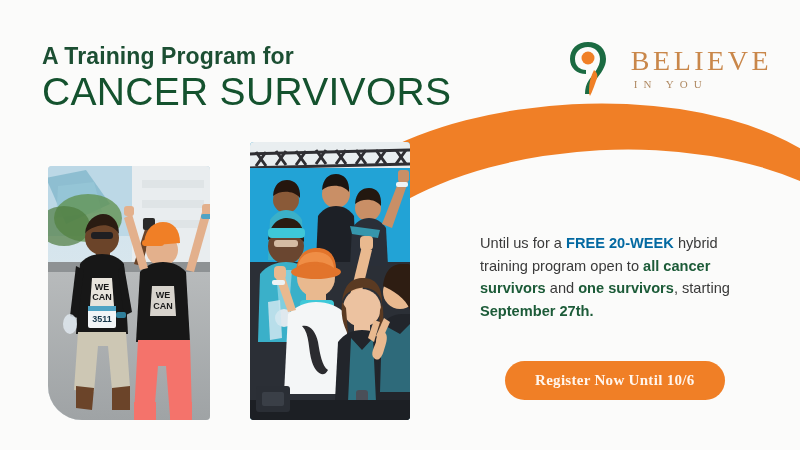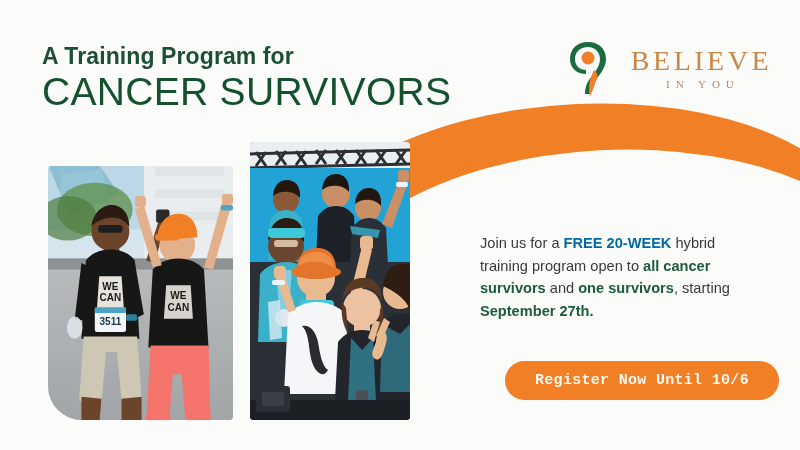--- a/index.html
+++ b/index.html
@@ -115,36 +115,35 @@
     font-size: 28px;
     letter-spacing: 3.5px;
     color: #C9874A;
     font-weight: 400;
   }
   .logo-inyou {
     font-family: "Liberation Serif", serif;
     font-size: 11px;
     letter-spacing: 6px;
     color: #B08A63;
-    text-align: center;
     margin-top: 4px;
     padding-left: 3px;
   }
 
   
   .photo {
     position: absolute;
     overflow: hidden;
     z-index: 12;
     background: #cfd4d8;
   }
   .photo-left {
     left: 48px;
     top: 166px;
-    width: 185px;
+    width: 162px;
     height: 254px;
     border-radius: 4px 4px 4px 34px;
   }
   .photo-right {
     left: 250px;
     top: 142px;
     width: 160px;
     height: 278px;
     border-radius: 4px;
   }
@@ -169,21 +168,21 @@
   .cta {
     position: absolute;
     left: 505px;
     top: 361px;
     z-index: 15;
     background: #F07F26;
     color: #FFF6EE;
     border: none;
     border-radius: 22px;
     padding: 11px 30px;
-    font-family: Liberation Mono, monospace;
+    font-family: Liberation Serif, serif;
     font-size: 15px;
     font-weight: 700;
     letter-spacing: 0.3px;
     cursor: pointer;
   }
 </style>
 </head>
 <body>
 
 <div id="banner">
@@ -345,18 +344,18 @@
       <path d="M118 196 L124 178 L130 180 L124 200 Z" fill="#e9b98f"></path>
       <path d="M126 194 L134 176 L140 180 L132 198 Z" fill="#e9b98f"></path>
 
       <rect y="258" width="160" height="20" fill="#1c1f24"></rect>
       <rect x="6" y="244" width="34" height="26" rx="3" fill="#2a2e35"></rect>
       <rect x="12" y="250" width="22" height="14" rx="2" fill="#3a3f47"></rect>
     </svg>
   </div>
 
   <div class="body-copy">
-    <span>Join us for a </span><span class="accent-orange">FREE 20-WEEK</span><span> hybrid training program open to </span><span class="accent-green">all cancer survivors</span><span> and </span><span class="accent-green">one survivors</span><span>, starting </span><span class="accent-green">September 27th.</span>
+    <span>Until us for a </span><span class="accent-orange">FREE 20-WEEK</span><span> hybrid training program open to </span><span class="accent-green">all cancer survivors</span><span> and </span><span class="accent-green">one survivors</span><span>, starting </span><span class="accent-green">September 27th.</span>
   </div>
 
   <button class="cta">Register Now Until 10/6</button>
 
 </div>
 
 </body></html>

